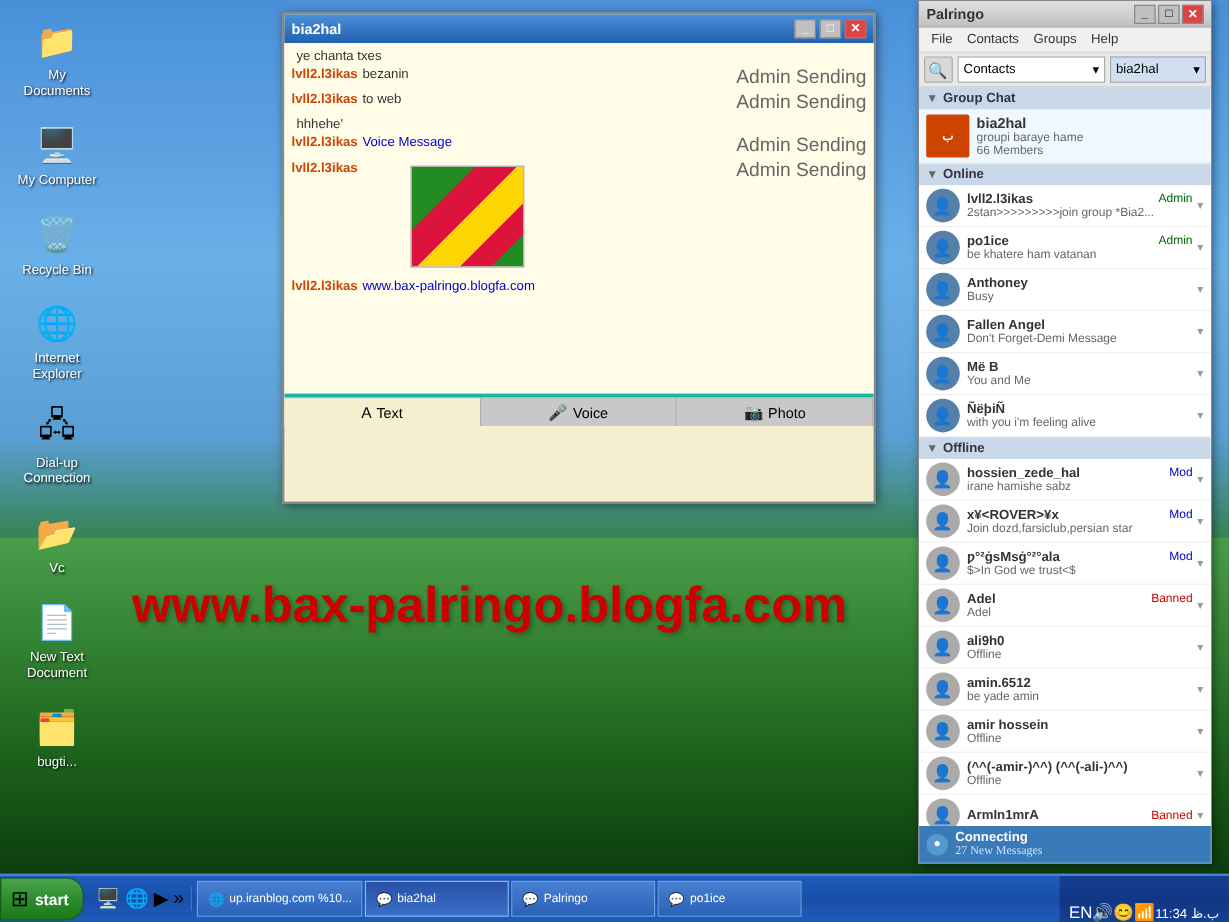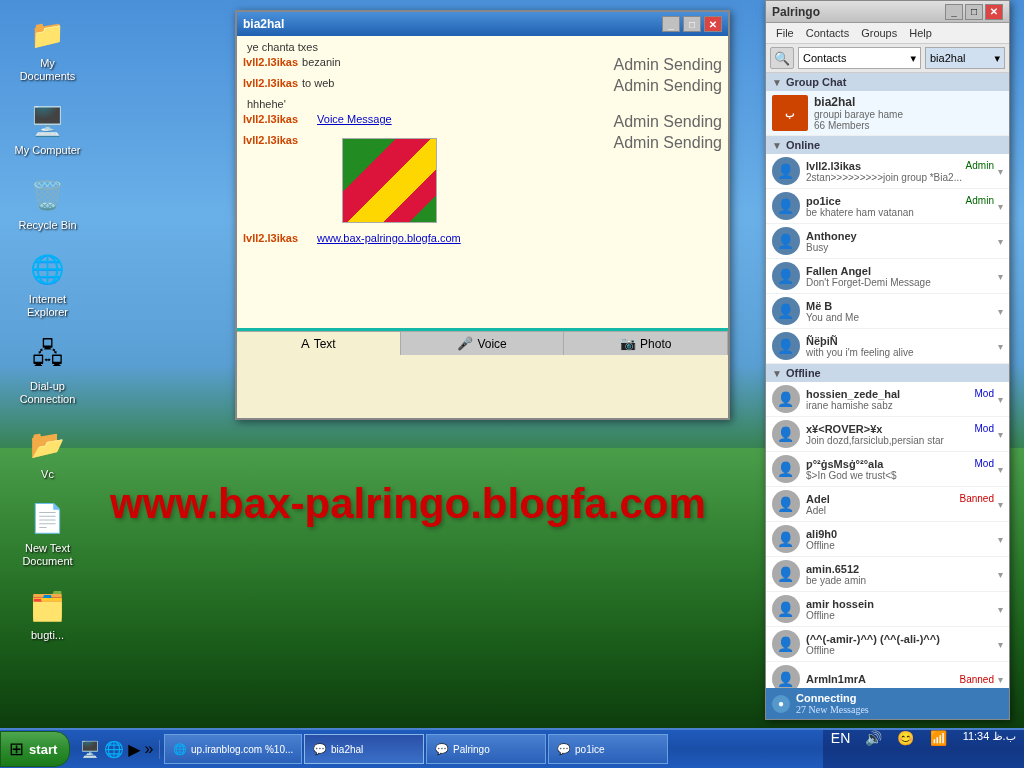--- a/index.html
+++ b/index.html
@@ -168,23 +168,21 @@
       width: 100px;
       height: 90px;
       background: linear-gradient(135deg, #228B22 25%, #dc143c 50%, #ffd700 75%);
       border: 1px solid #ccc;
       display: inline-block;
       margin: 4px 0 4px 40px;
     }
 
     .voice-link {
       color: #0000cc;
-      text-decoration: underline;
-      font-size: 11px;
-      margin-left: 15px;
+      font-size: 11px;
     }
 
     
     .chat-input-tabs {
       display: flex;
       background: #d0d0d0;
       border-top: 1px solid #aaa;
     }
 
     .chat-tab {
@@ -547,22 +545,22 @@
     .taskbar-item-label {
       color: white;
       font-size: 10px;
       overflow: hidden;
       text-overflow: ellipsis;
       white-space: nowrap;
     }
 
     .taskbar-tray {
       display: flex;
-      align-items: flex-start;
-      gap: 15px;
+      align-items: flex-end;
+      gap: 0;
       padding: 0 8px;
       background: rgba(0,0,50,0.3);
       height: 100%;
     }
 
     .tray-icon {
       font-size: 14px;
       color: white;
     }
 

